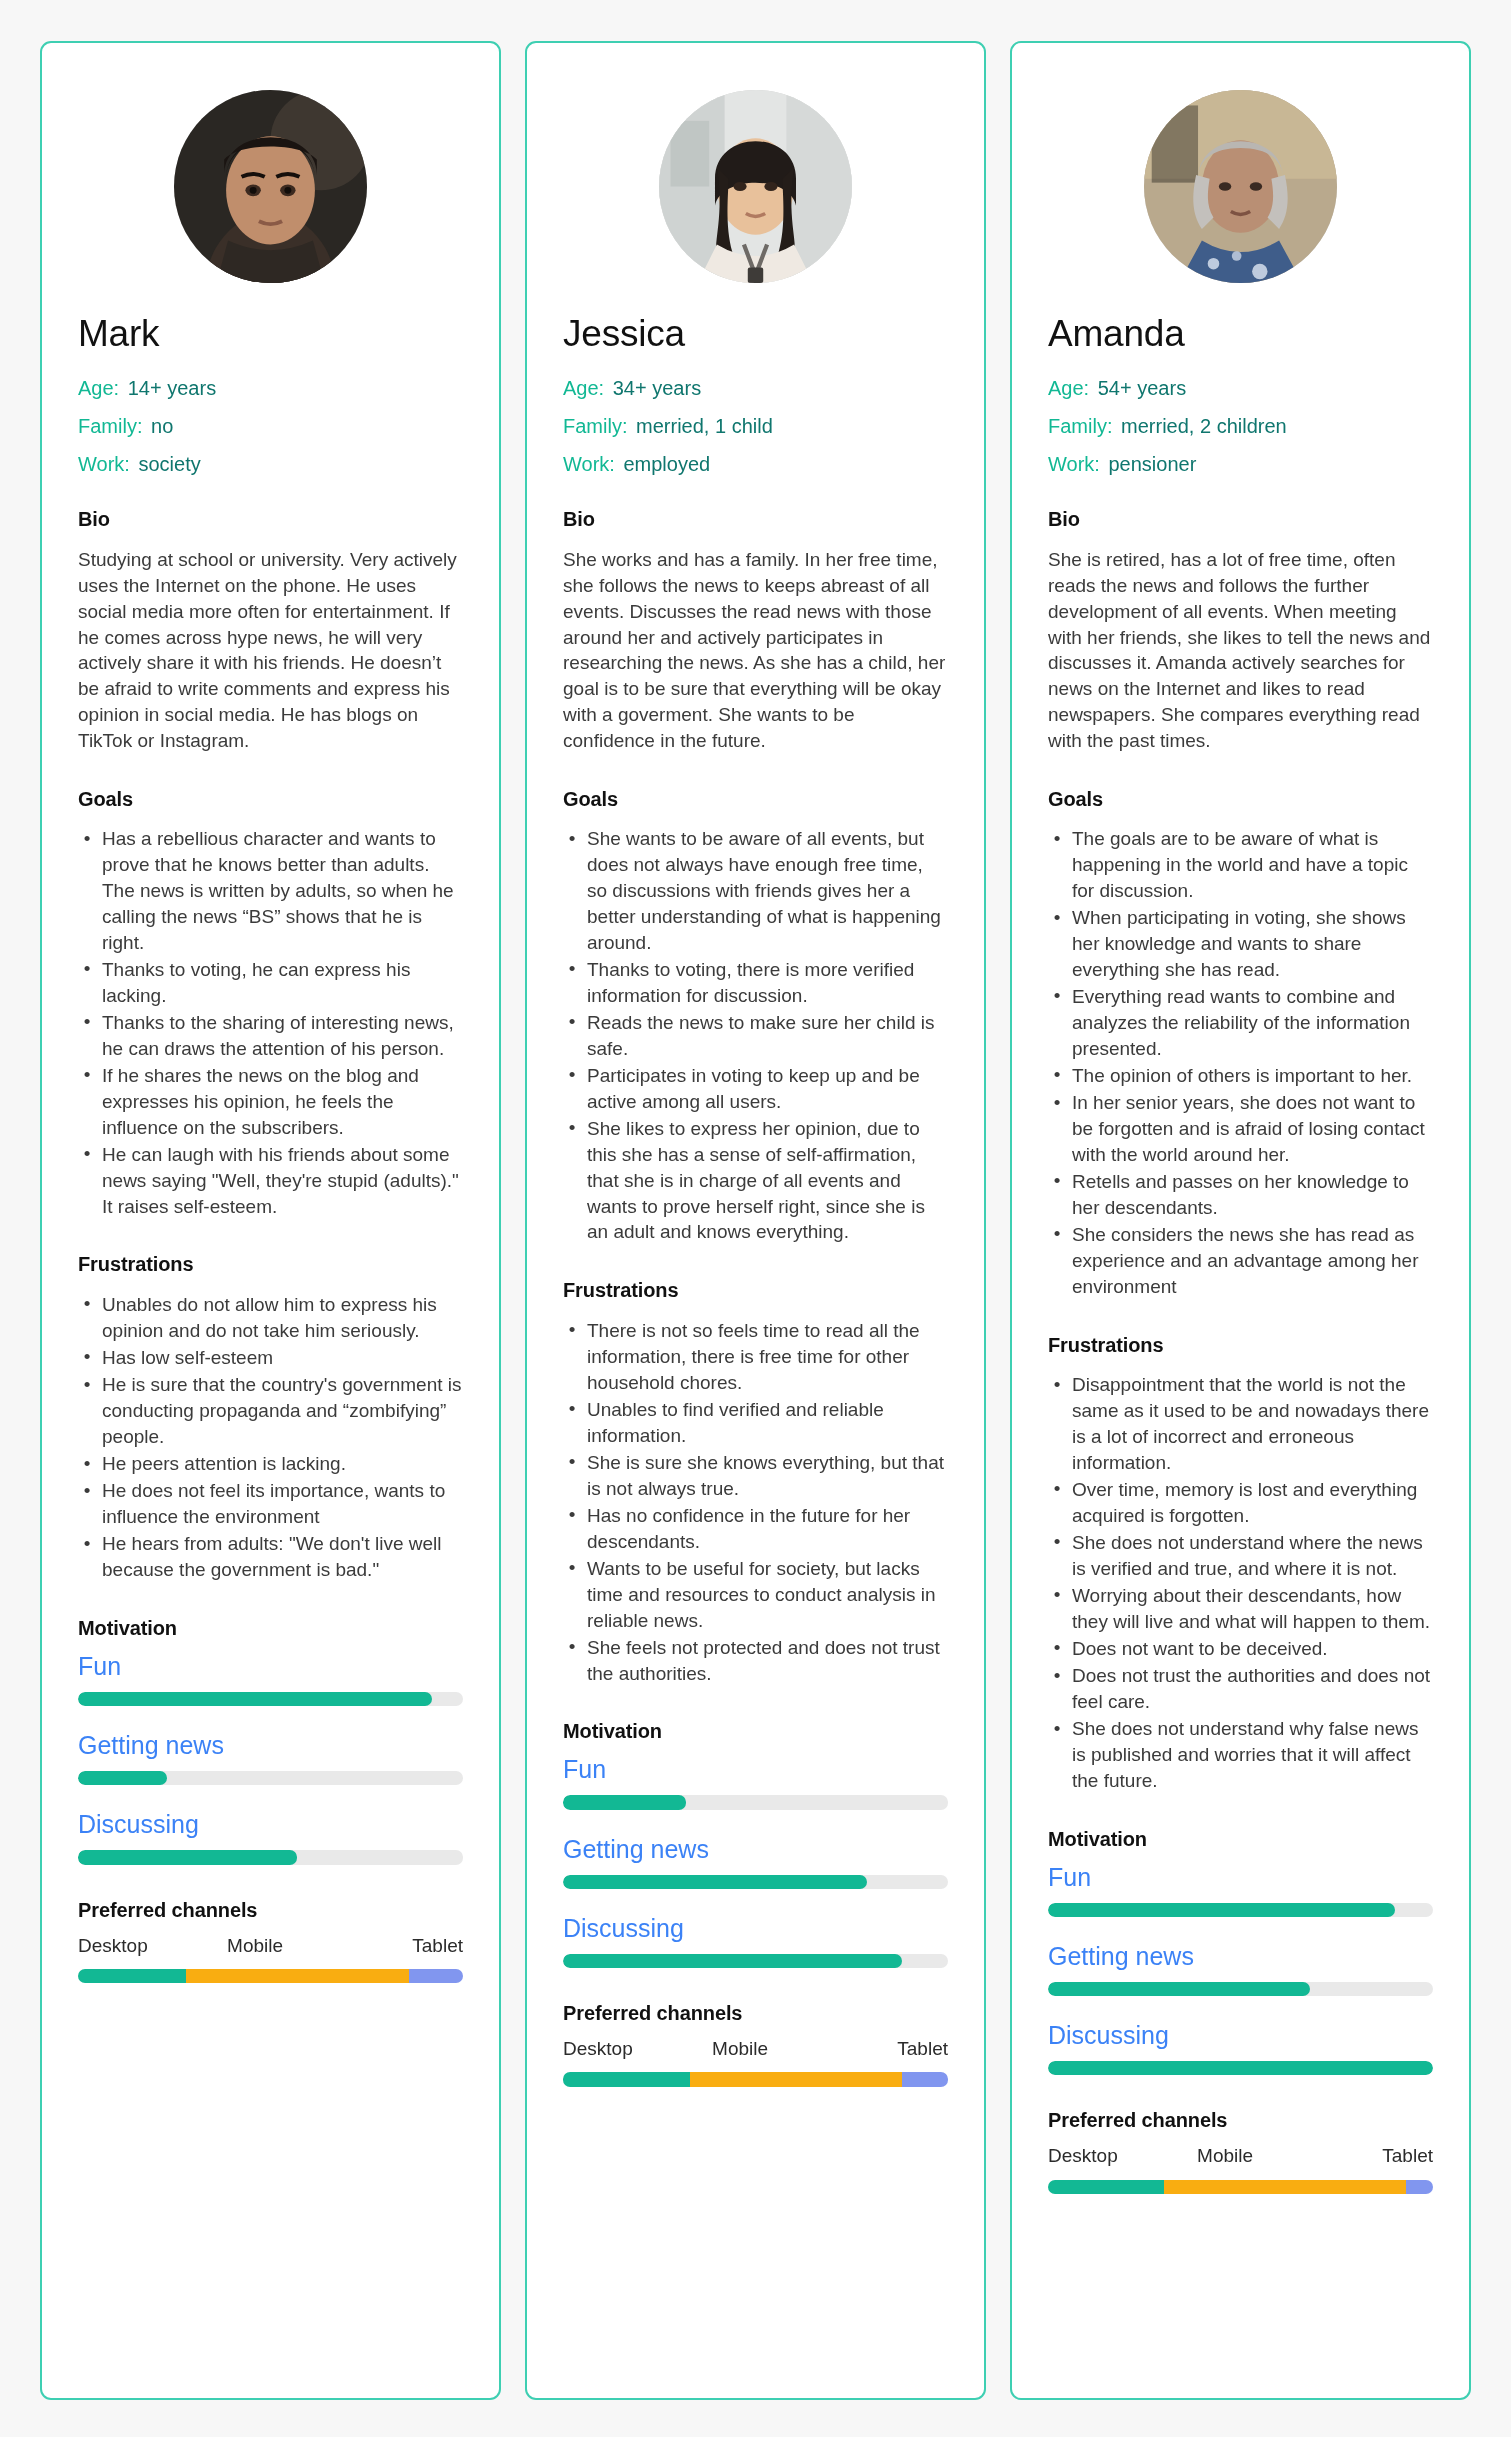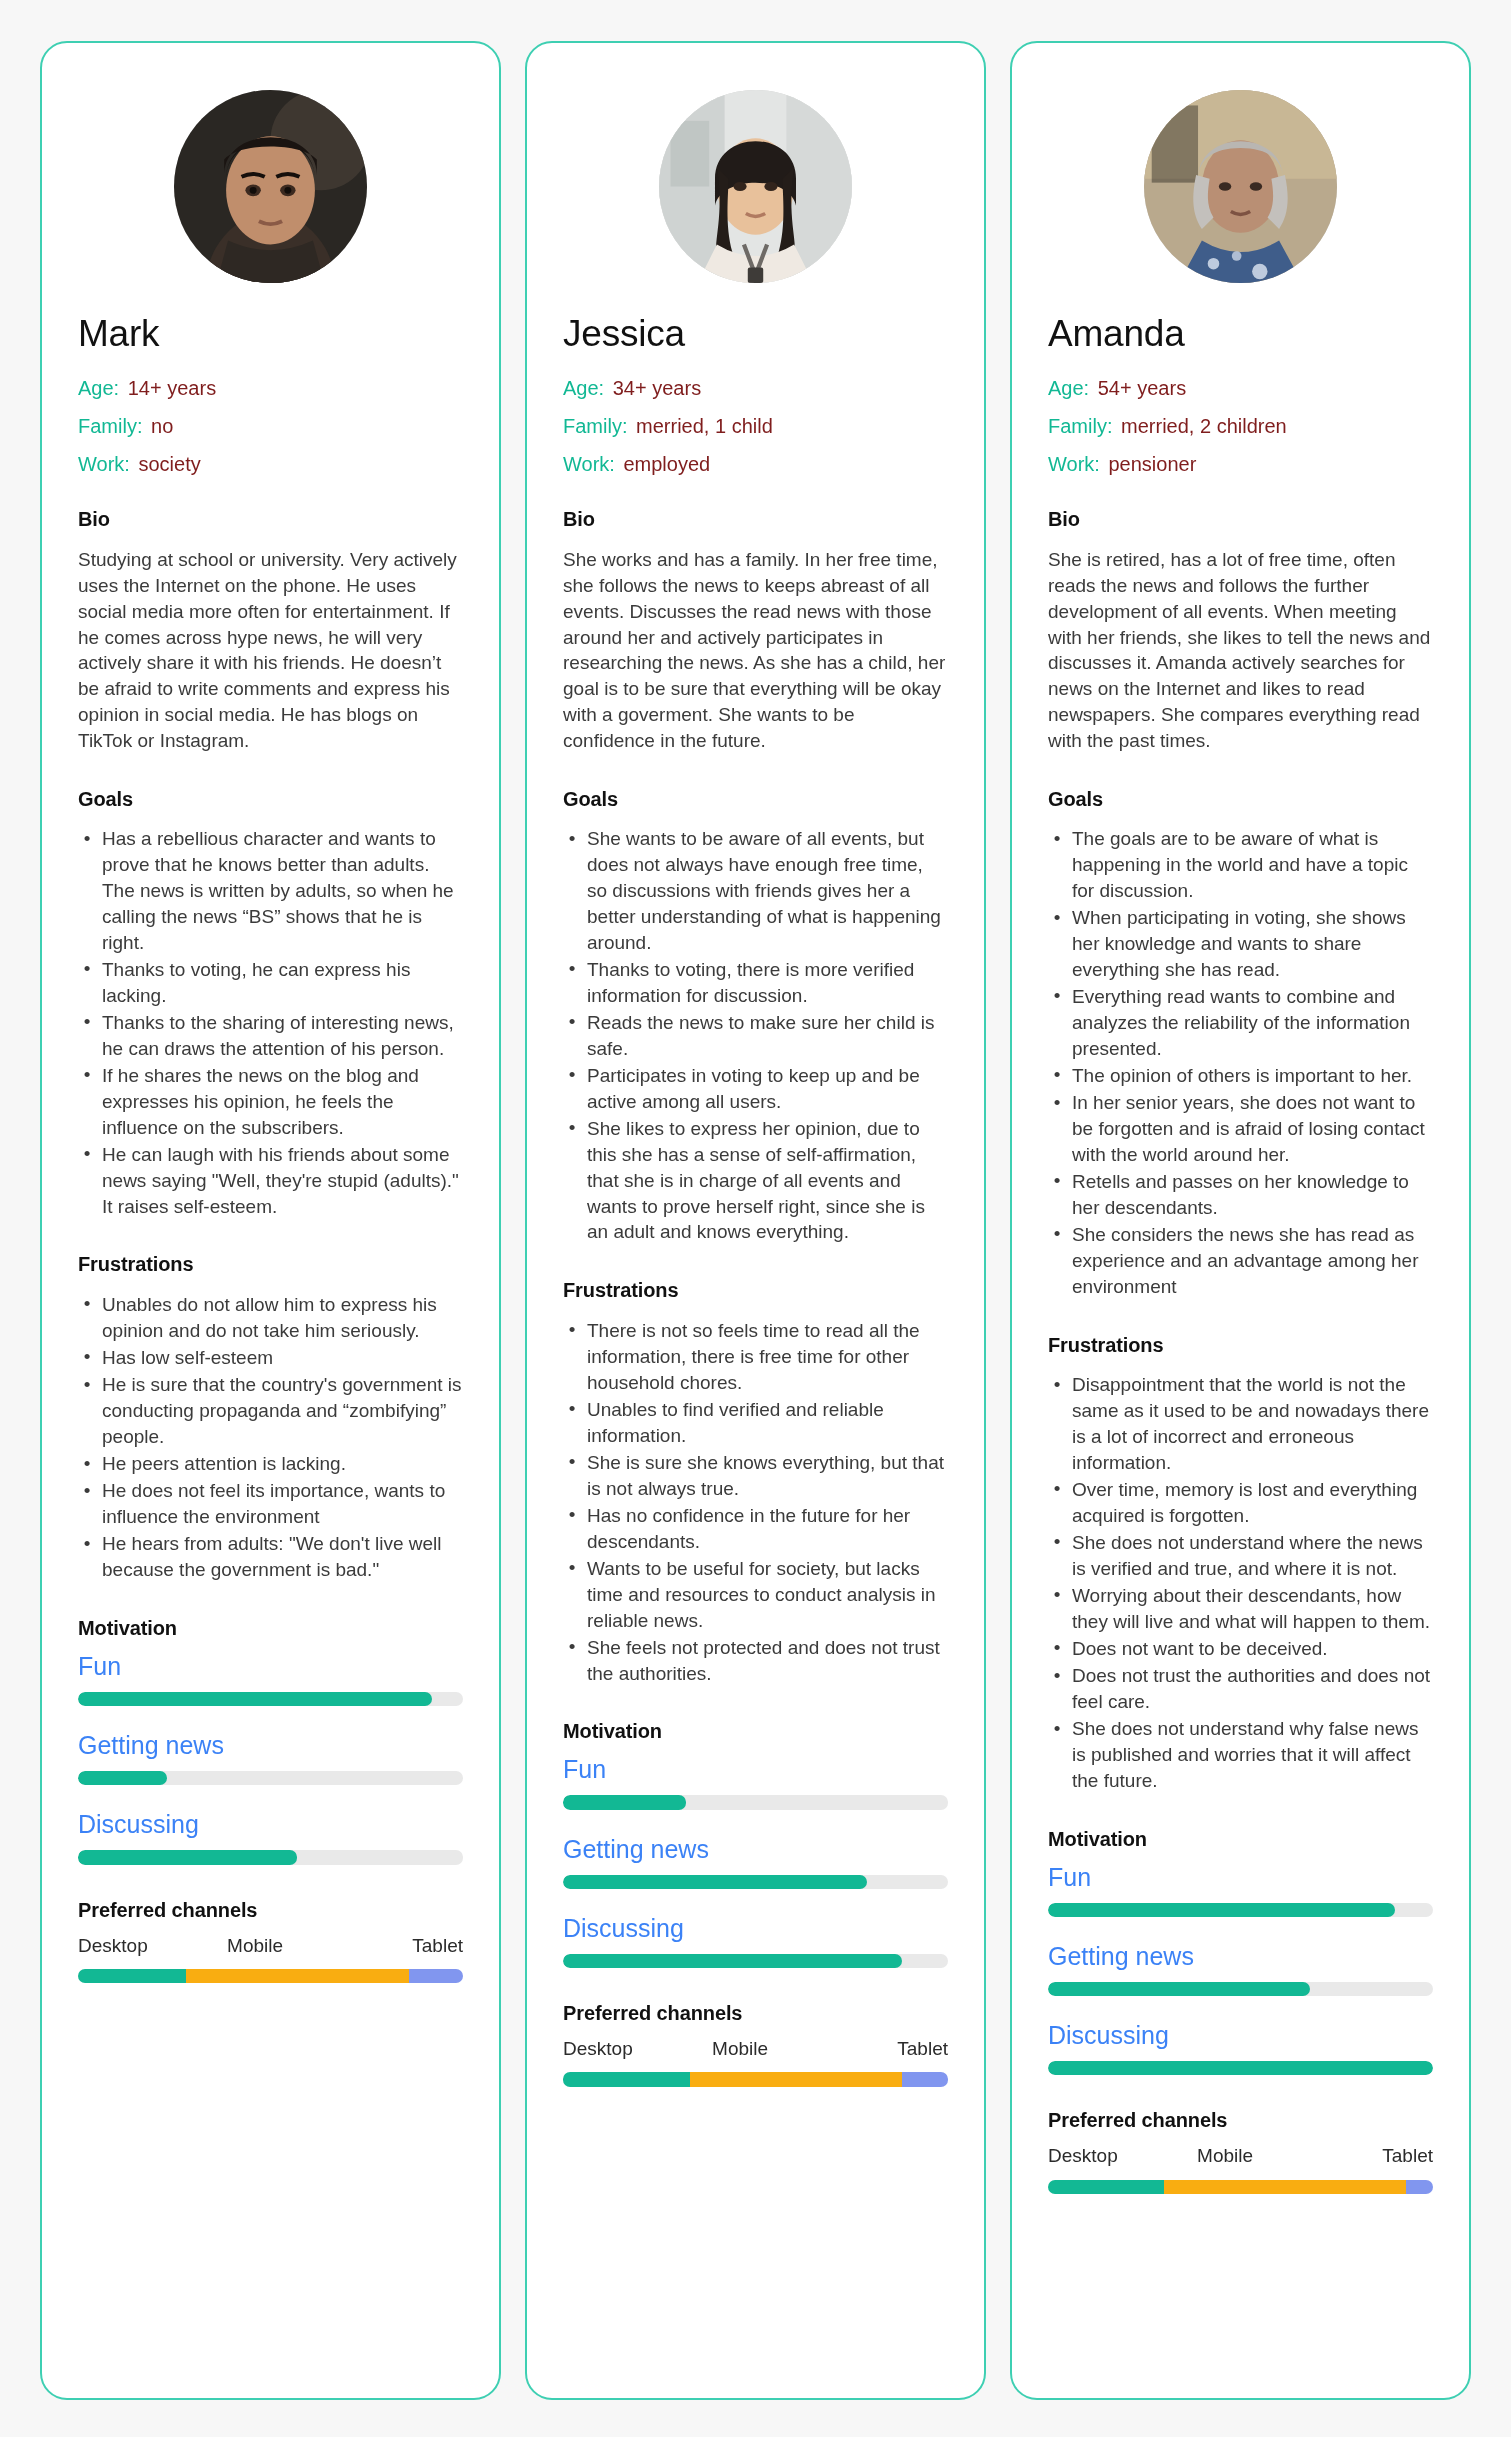--- a/index.html
+++ b/index.html
@@ -10,41 +10,41 @@
     -webkit-font-smoothing: antialiased;
   }
   body { padding: 41px 40px 37px 40px; }
 
   .board { display: flex; gap: 24px; align-items: flex-start; }
 
   .persona-card {
     flex: 1 1 0;
     background: #ffffff;
     border: 2.1px solid #3ecfb2;
-    border-radius: 27px;
+    border-radius: 11px;
     padding: 31px 36px 43px 36px;
     min-height: 2359px;
   }
 
   .avatar-wrap { display: flex; justify-content: center; margin-top: 15.7px; margin-bottom: 31px; }
   .avatar {
     width: 193px; height: 193px; border-radius: 50%;
     overflow: hidden; position: relative;
     background: #cfcfcf;
   }
   .avatar svg { display: block; width: 100%; height: 100%; }
 
   .persona-name {
     font-size: 37px; font-weight: 400; color: #111; letter-spacing: -0.2px;
     margin-bottom: 24px; line-height: 1.1;
   }
 
   .meta-row { font-size: 20px; line-height: 1.0; margin-bottom: 18px; display: flex; }
   .meta-label { color: #12b894; margin-right: 8.6px; }
-  .meta-value { color: #7f1d1d; }
+  .meta-value { color: #0f766e; }
 
   .section { margin-top: 34px; }
   .section-title {
     font-size: 20px; font-weight: 700; color: #111; margin-bottom: 15.7px; letter-spacing: -0.1px;
   }
   .section-title.tight { margin-bottom: 13px; }
 
   .body-text {
     font-size: 19px; line-height: 1.36; color: #3b3b3b;
   }

